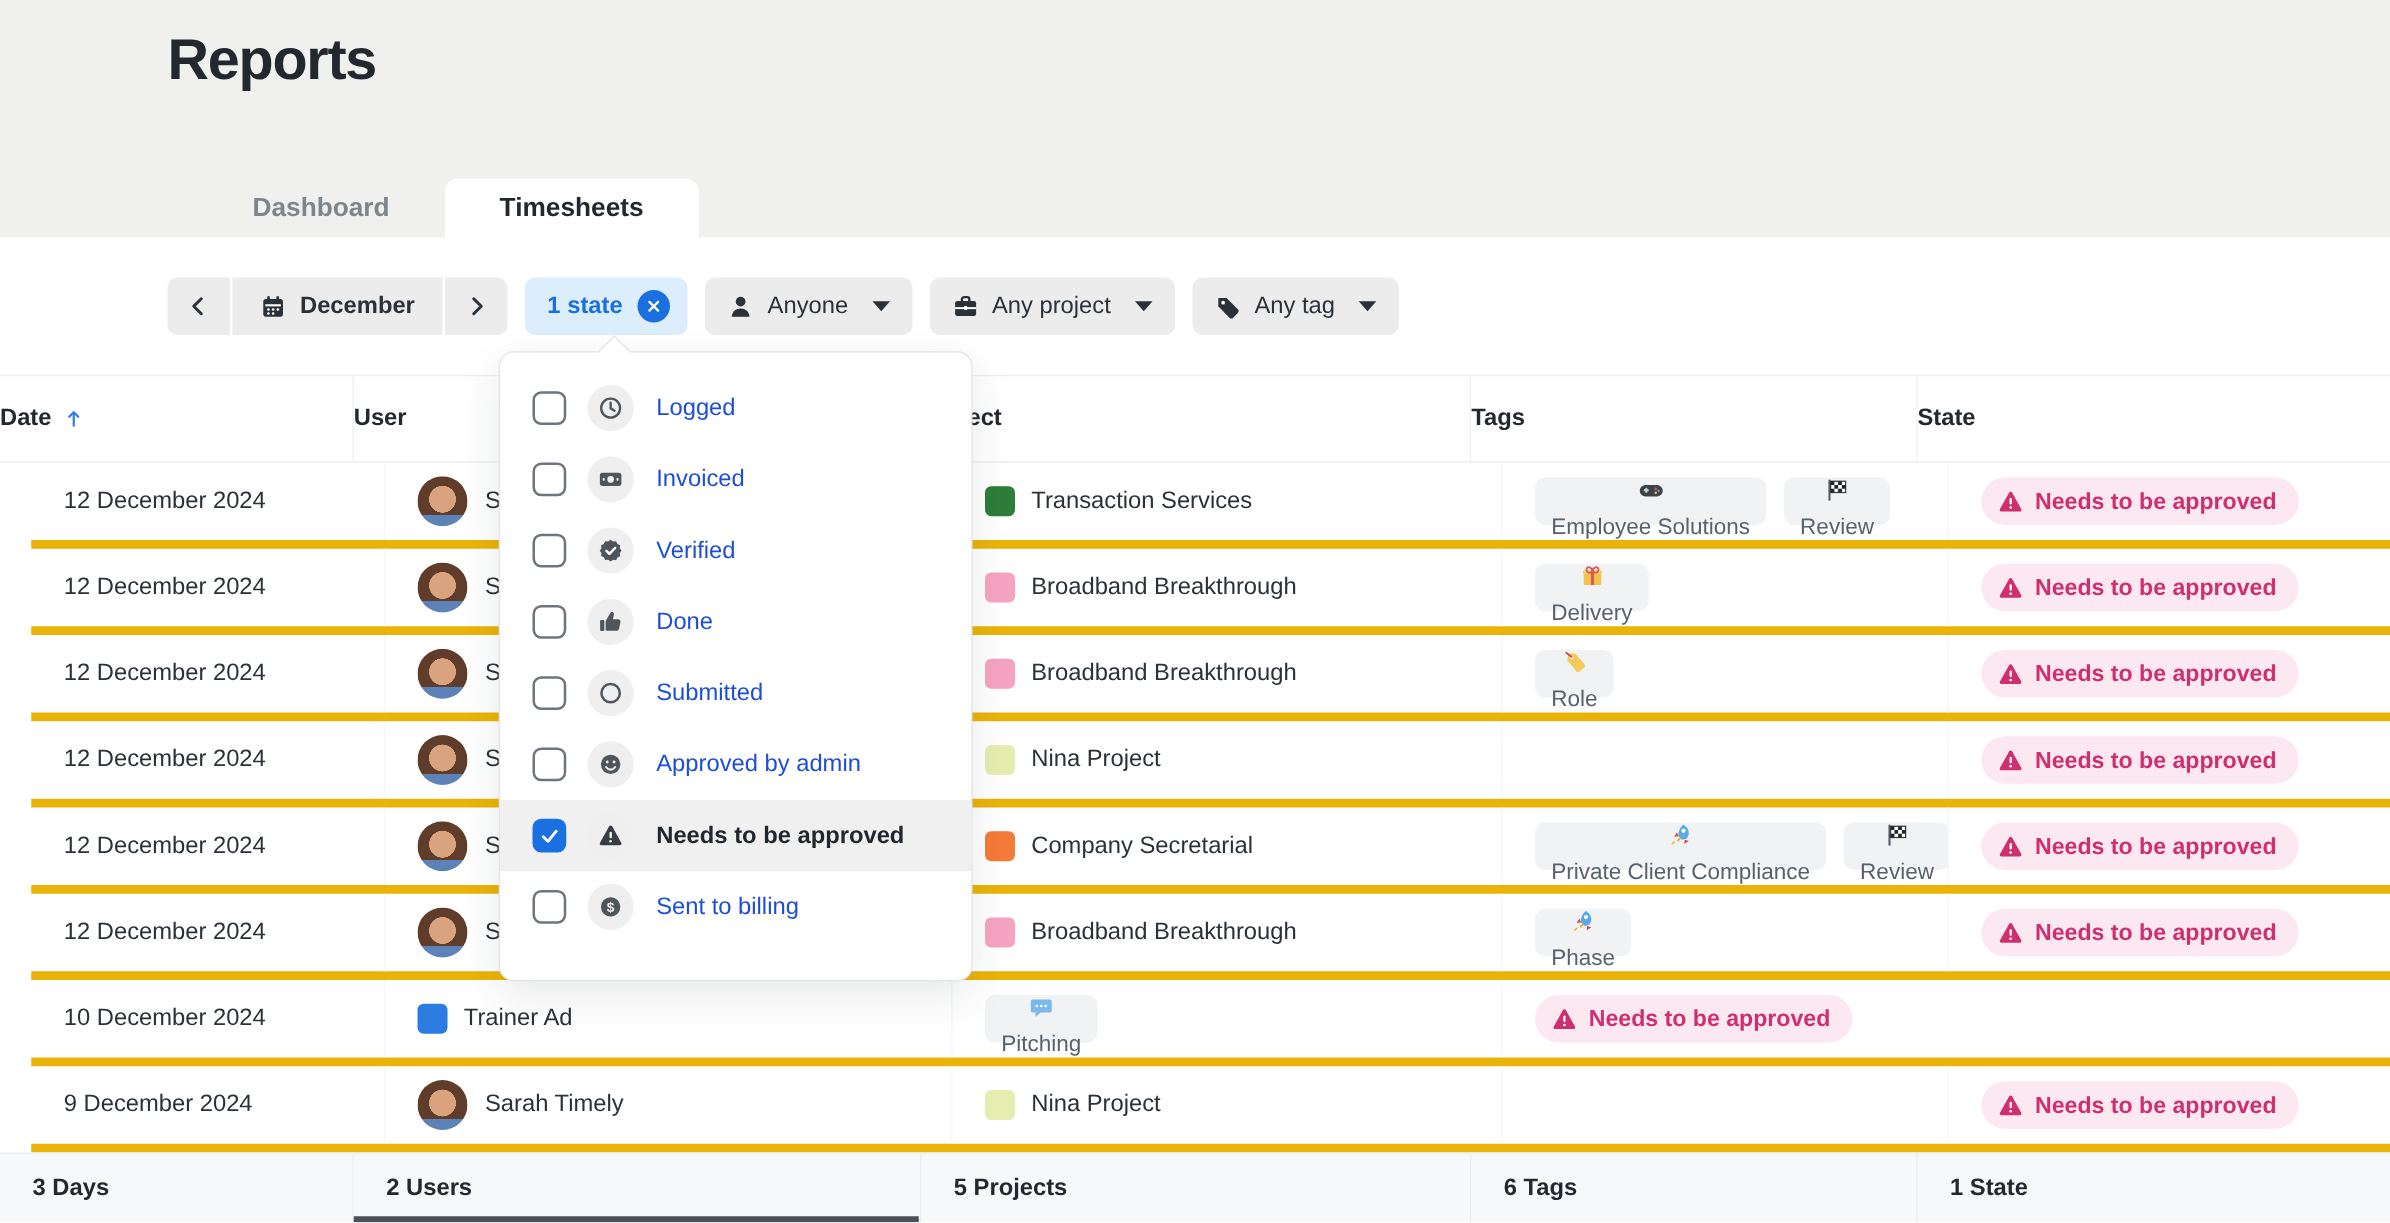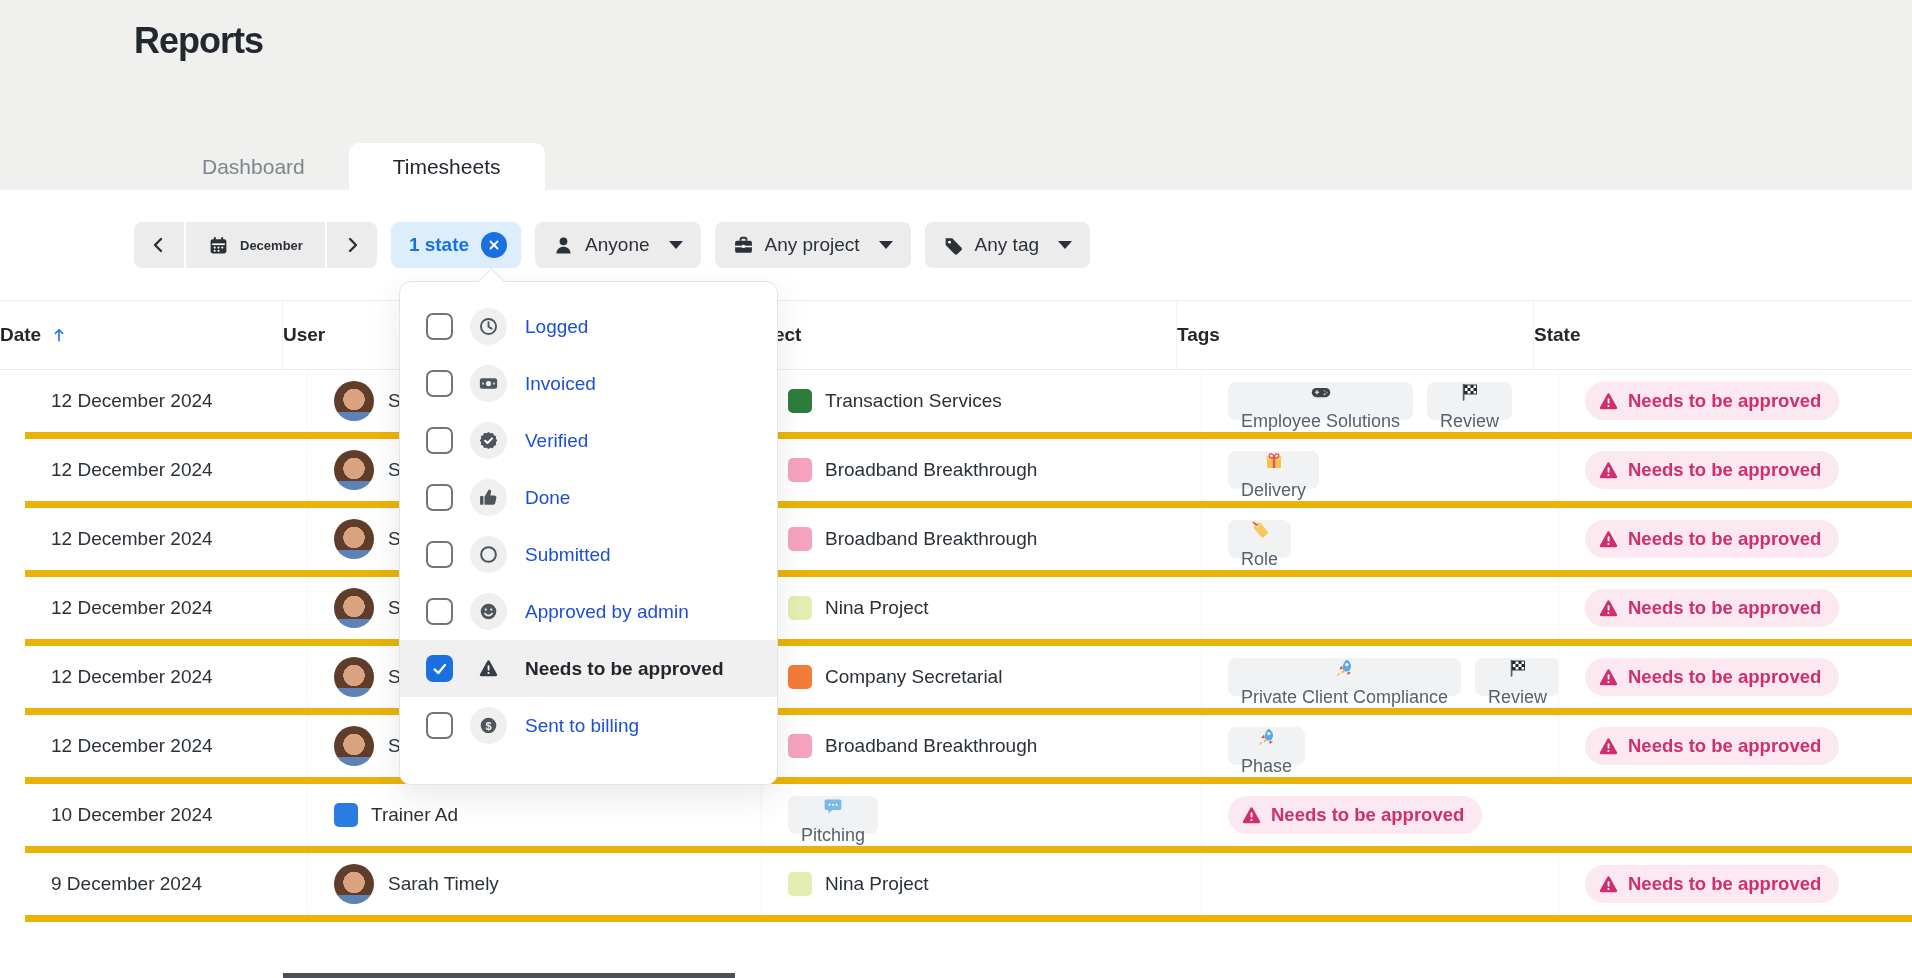--- a/index.html
+++ b/index.html
@@ -4,33 +4,33 @@
 <style>
   * { margin:0; padding:0; box-sizing:border-box; }
   html,body { background:#ffffff; }
   .canvas {
     position:relative; width:1912px; height:978px; overflow:hidden;
     background:#ffffff; font-family:"Liberation Sans", sans-serif; color:#262c31;
   }
 
   
   .header { position:absolute; left:0; top:0; width:100%; height:190px; background:#f0f0ef; }
-  .page-title { position:absolute; left:134px; top:20px; font-size:36px; font-weight:700; letter-spacing:-1px; color:#23282e; }
+  .page-title { position:absolute; left:134px; top:20px; font-size:46px; font-weight:700; letter-spacing:-1px; color:#23282e; }
   .tabs { position:absolute; left:158px; bottom:0; display:flex; }
   .tab { height:47px; display:flex; align-items:center; justify-content:center; padding:0 44px;
-         font-size:21px; font-weight:400; color:#7e868d; cursor:pointer; }
+         font-size:21px; font-weight:700; color:#7e868d; cursor:pointer; }
   .tab.active { background:#ffffff; border-radius:10px 10px 0 0; color:#23282e; }
 
   
   .filterbar { position:absolute; left:134px; top:222px; height:46px; display:flex; gap:14px; align-items:stretch; }
   .seg-group { display:flex; gap:2px; }
   .seg { background:#ececec; display:flex; align-items:center; justify-content:center; }
   .seg.first { border-radius:8px 0 0 8px; width:50px; }
   .seg.last  { border-radius:0 8px 8px 0; width:50px; }
-  .seg.mid { padding:0 22px; gap:11px; font-size:13px; font-weight:600; color:#2b3138; }
+  .seg.mid { padding:0 22px; gap:11px; font-size:19px; font-weight:600; color:#2b3138; }
   .fbtn { background:#ececec; border-radius:8px; display:flex; align-items:center; padding:0 18px; gap:11px;
           font-size:19px; font-weight:400; color:#2b3138; }
   .caret-down { width:0; height:0; border-left:7px solid transparent; border-right:7px solid transparent;
                 border-top:8px solid #2b3138; margin-left:8px; }
   .chip { background:#dceefc; border-radius:8px; display:flex; align-items:center; padding:0 14px 0 18px; gap:12px;
           font-size:19px; font-weight:600; color:var(--accent-blue); }
   .chip-x { width:26px; height:26px; border-radius:50%; background:var(--accent-blue); display:flex; align-items:center; justify-content:center; }
 
   
   .table { position:absolute; left:0; top:300px; width:1912px; }
@@ -520,20 +520,27 @@
                   <path d="M8.9 2.9c.5-.9 1.7-.9 2.2 0l7 12.6c.5.9-.2 1.9-1.1 1.9H3c-1 0-1.6-1-1.1-1.9z" fill="#ce2f6f"></path>
                   <rect x="9.2" y="7" width="1.7" height="5" rx="0.85" fill="#fff"></rect>
                   <circle cx="10" cy="14.3" r="1" fill="#fff"></circle>
                 </svg>
               </span>
               <span class="pill-label">Needs to be approved</span>
             </span>
           </div>
   </div>
 </div>
+    <div class="grid-row tfoot" id="tfoot">
+        <div class="tf">3 Days</div>
+        <div class="tf">2 Users</div>
+        <div class="tf">5 Projects</div>
+        <div class="tf">6 Tags</div>
+        <div class="tf">1 State</div>
+      </div>
   </div>
 
   <div class="dropdown">
     <div class="dd-list" id="dd-list">
   <div class="dd-item">
     <span class="checkbox"></span>
     <span class="dd-ic">
             <span class="dd-glyph">
               <svg width="21" height="21" viewBox="0 0 20 20" fill="none" xmlns="http://www.w3.org/2000/svg">
                 <circle cx="10" cy="10" r="7.2" stroke="#4e565c" stroke-width="1.8"></circle>

